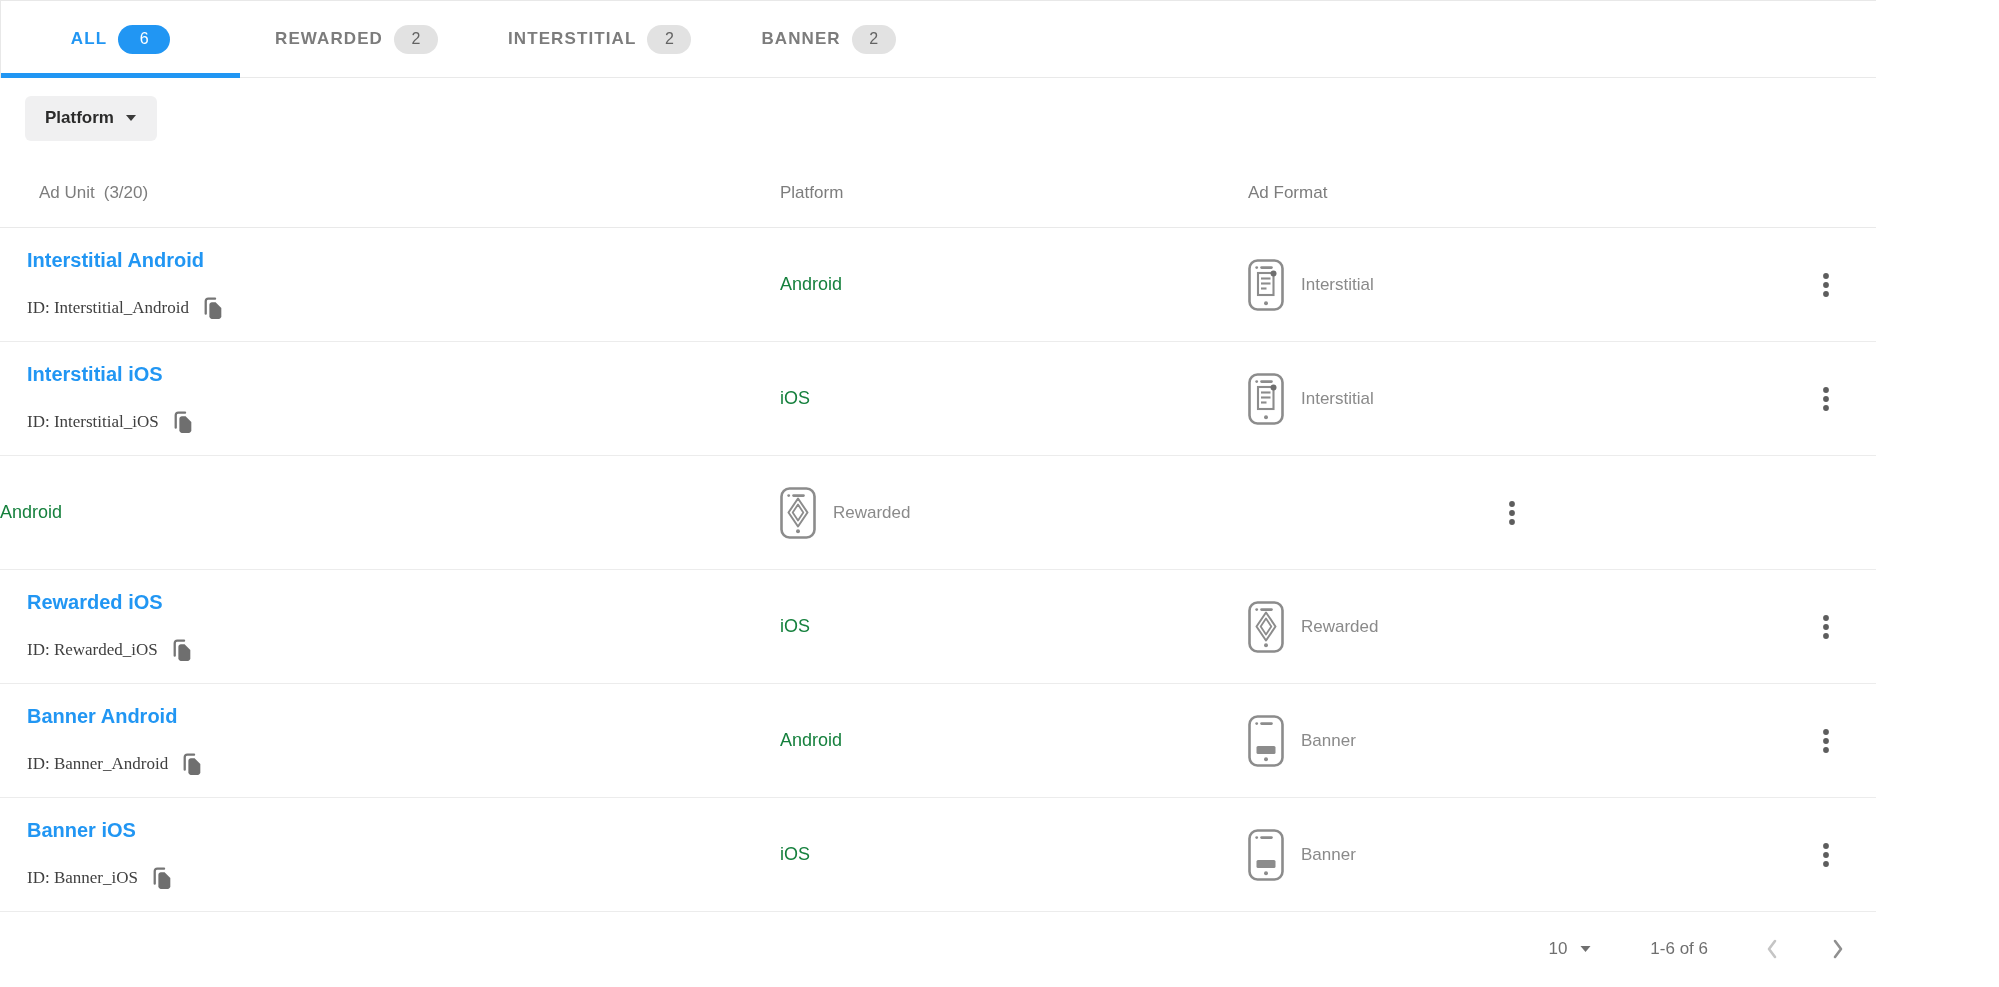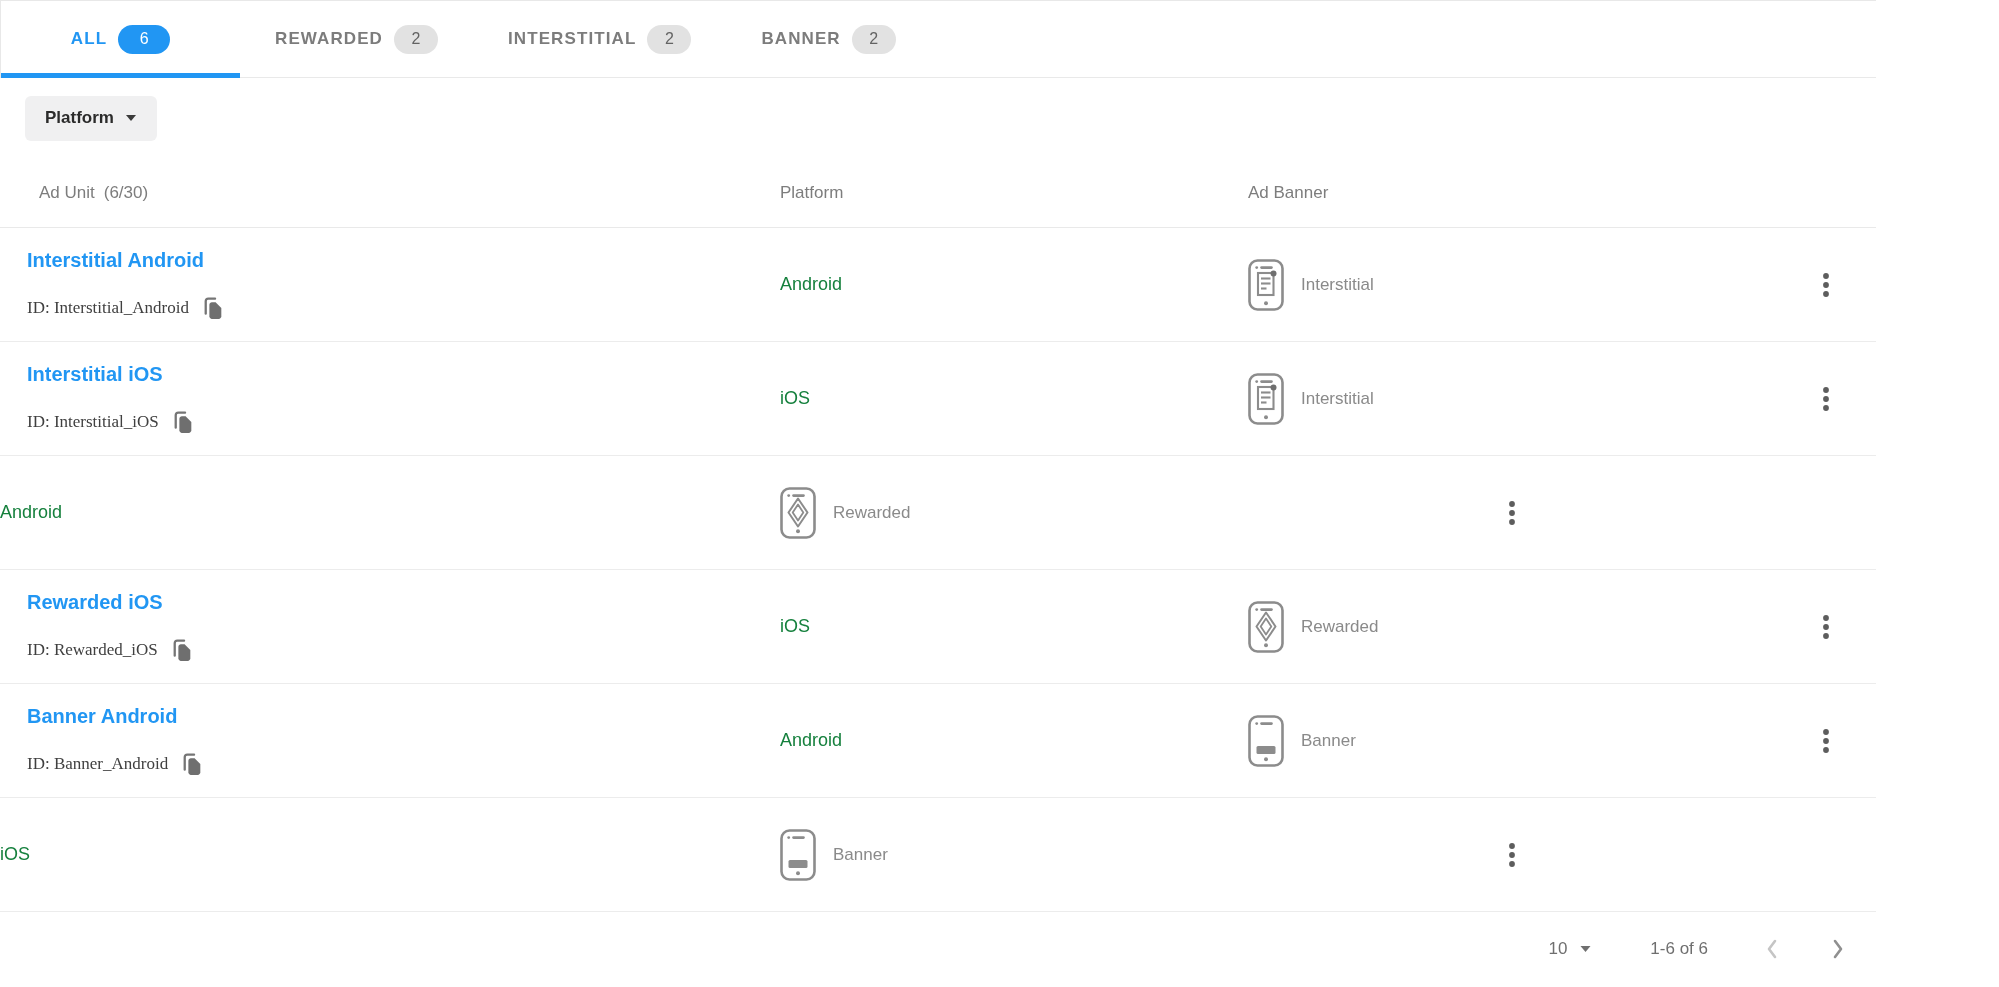--- a/index.html
+++ b/index.html
@@ -127,24 +127,24 @@
       <span>Platform</span>
       <svg width="12" height="8" viewBox="0 0 12 8">
         <path d="M1 1 L6 7 L11 1 Z" fill="#3a3a3a"></path>
       </svg>
     </button>
   </div>
 
   <div class="thead">
     <div class="th th-adunit">
       <span>Ad Unit</span>
-      <span>(6/30)</span>
+      <span>(3/20)</span>
     </div>
     <div class="th">Platform</div>
-    <div class="th">Ad Banner</div>
+    <div class="th">Ad Format</div>
     <div></div>
   </div>
 
   <div class="trow">
     <div class="cell-unit">
       <a class="unit-name" href="#">Interstitial Android</a>
       <div class="unit-idline">
         <span class="unit-id">ID: Interstitial_Android</span>
         <button class="copy-btn">
           <svg width="22" height="26" viewBox="0 0 21 25">
@@ -264,20 +264,31 @@
     <div class="kebab">
       <button class="kebab-btn">
         <svg width="10" height="26" viewBox="0 0 10 26">
             <use href="#kebab-glyph"></use>
           </svg>
       </button>
     </div>
   </div>
 
   <div class="trow">
+    <div class="cell-unit">
+      <a class="unit-name" href="#">Banner iOS</a>
+      <div class="unit-idline">
+        <span class="unit-id">ID: Banner_iOS</span>
+        <button class="copy-btn">
+          <svg width="22" height="26" viewBox="0 0 21 25">
+              <use href="#copy-glyph"></use>
+            </svg>
+        </button>
+      </div>
+    </div>
     <div class="cell-platform">iOS</div>
     <div class="cell-format">
       <svg width="36" height="52" viewBox="0 0 36 52">
           <use href="#fmt-banner"></use>
         </svg>
       <span class="format-label">Banner</span>
     </div>
     <div class="kebab">
       <button class="kebab-btn">
         <svg width="10" height="26" viewBox="0 0 10 26">

